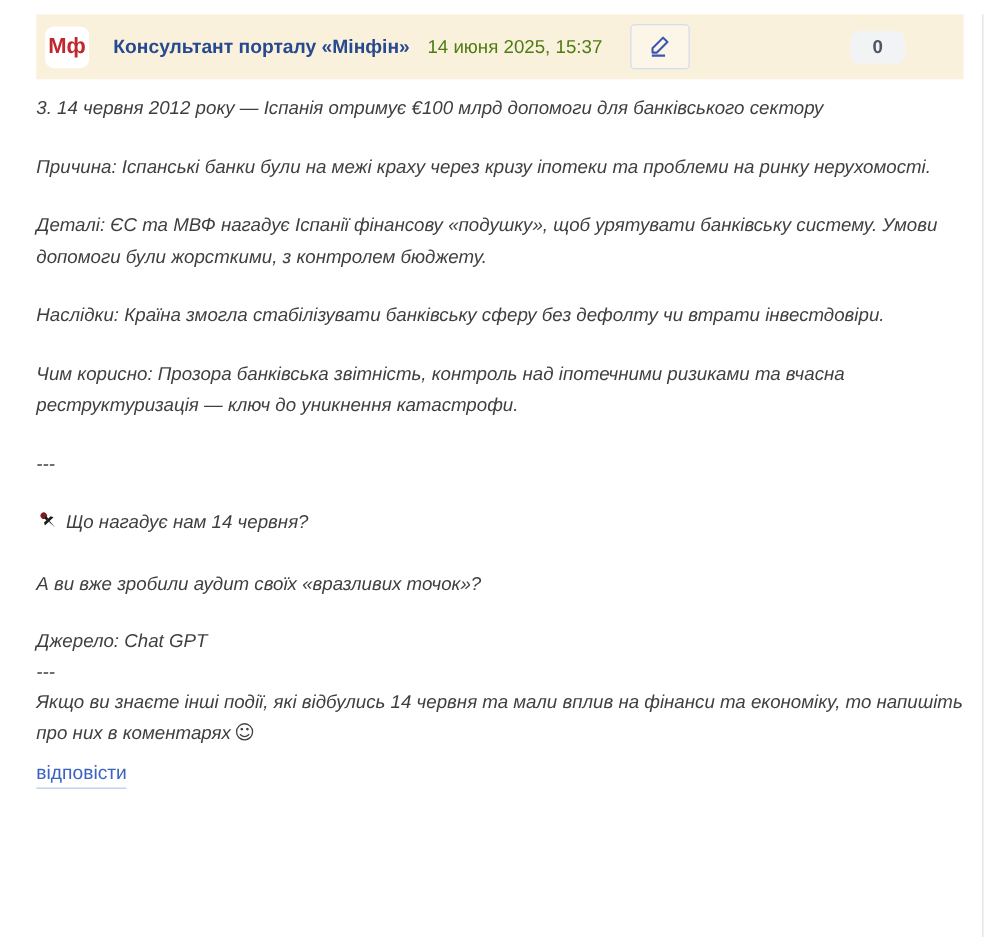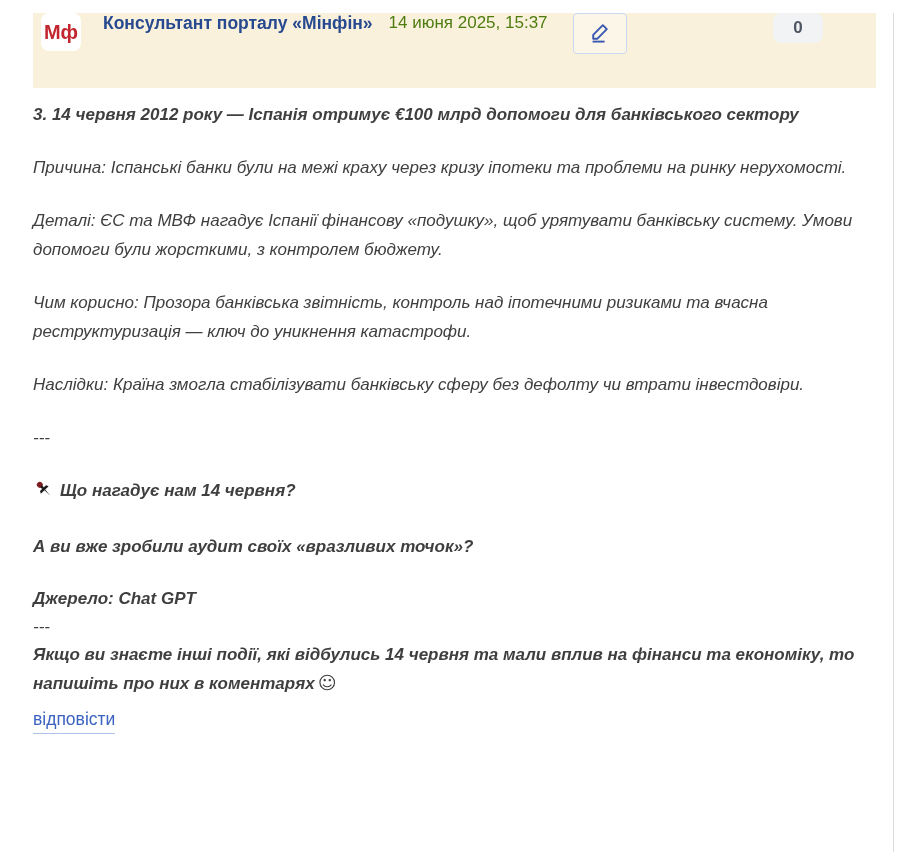--- a/index.html
+++ b/index.html
@@ -26,24 +26,24 @@
     height: 100%;
     background: #dcdcdc;
   }
   .wrap {
     margin-left: 33px;
     width: 843px;
   }
   
   .comment-header {
     margin-top: 13px;
-    height: 75px;
+    height: 59px;
     background: #faf1dc;
     display: flex;
-    align-items: flex-start;
+    align-items: center;
     padding-left: 8px;
     box-sizing: border-box;
   }
   .logo {
     width: 40px;
     height: 38px;
     background: #ffffff;
     border-radius: 8px;
     display: flex;
     align-items: center;
@@ -98,21 +98,21 @@
     color: #4d5663;
   }
   
   .comment-body {
     font-size: 17px;
     line-height: 29px;
     color: #3f3f3f;
   }
   .para { margin: 24px 0 0 0; font-style: italic; }
   .para.first { margin-top: 12px; }
-  .para.italic { font-style: italic; font-weight: bold; }
+  .para.italic { font-style: italic; }
   .para.tight { margin-top: 0; line-height: 28px; }
   .line { margin: 0; }
   .pin-icon {
     display: inline-block;
     vertical-align: -3px;
     margin-right: 8px;
   }
   .smiley {
     font-family: "DejaVu Sans", sans-serif;
     font-style: normal;
@@ -153,22 +153,22 @@
       </button>
       <div class="count-badge">
         <span>0</span>
       </div>
     </div>
 
     <div class="comment-body">
       <div class="para first italic">3. 14 червня 2012 року — Іспанія отримує €100 млрд допомоги для банківського сектору</div>
       <div class="para">Причина: Іспанські банки були на межі краху через кризу іпотеки та проблеми на ринку нерухомості.</div>
       <div class="para">Деталі: ЄС та МВФ нагадує Іспанії фінансову «подушку», щоб урятувати банківську систему. Умови допомоги були жорсткими, з контролем бюджету.</div>
+      <div class="para">Наслідки: Країна змогла стабілізувати банківську сферу без дефолту чи втрати інвестдовіри.</div>
       <div class="para">Чим корисно: Прозора банківська звітність, контроль над іпотечними ризиками та вчасна реструктуризація — ключ до уникнення катастрофи.</div>
-      <div class="para">Наслідки: Країна змогла стабілізувати банківську сферу без дефолту чи втрати інвестдовіри.</div>
       <div class="para">---</div>
 
       <div class="para italic">
         <span class="pin-icon">
           <svg width="19" height="19" viewBox="0 0 20 20">
             <g transform="rotate(-44 10 8)">
               <circle cx="10" cy="3.9" r="3.1" fill="#7d1d20"></circle>
               <rect x="8.7" y="5.8" width="2.6" height="3.2" fill="#1b1b1b"></rect>
               <path d="M5.6 8.8 h8.8 l1.3 2.6 H4.3 z" fill="#1b1b1b"></path>
               <path d="M9.5 11.4 h1 L10 19.6 z" fill="#1b1b1b"></path>

